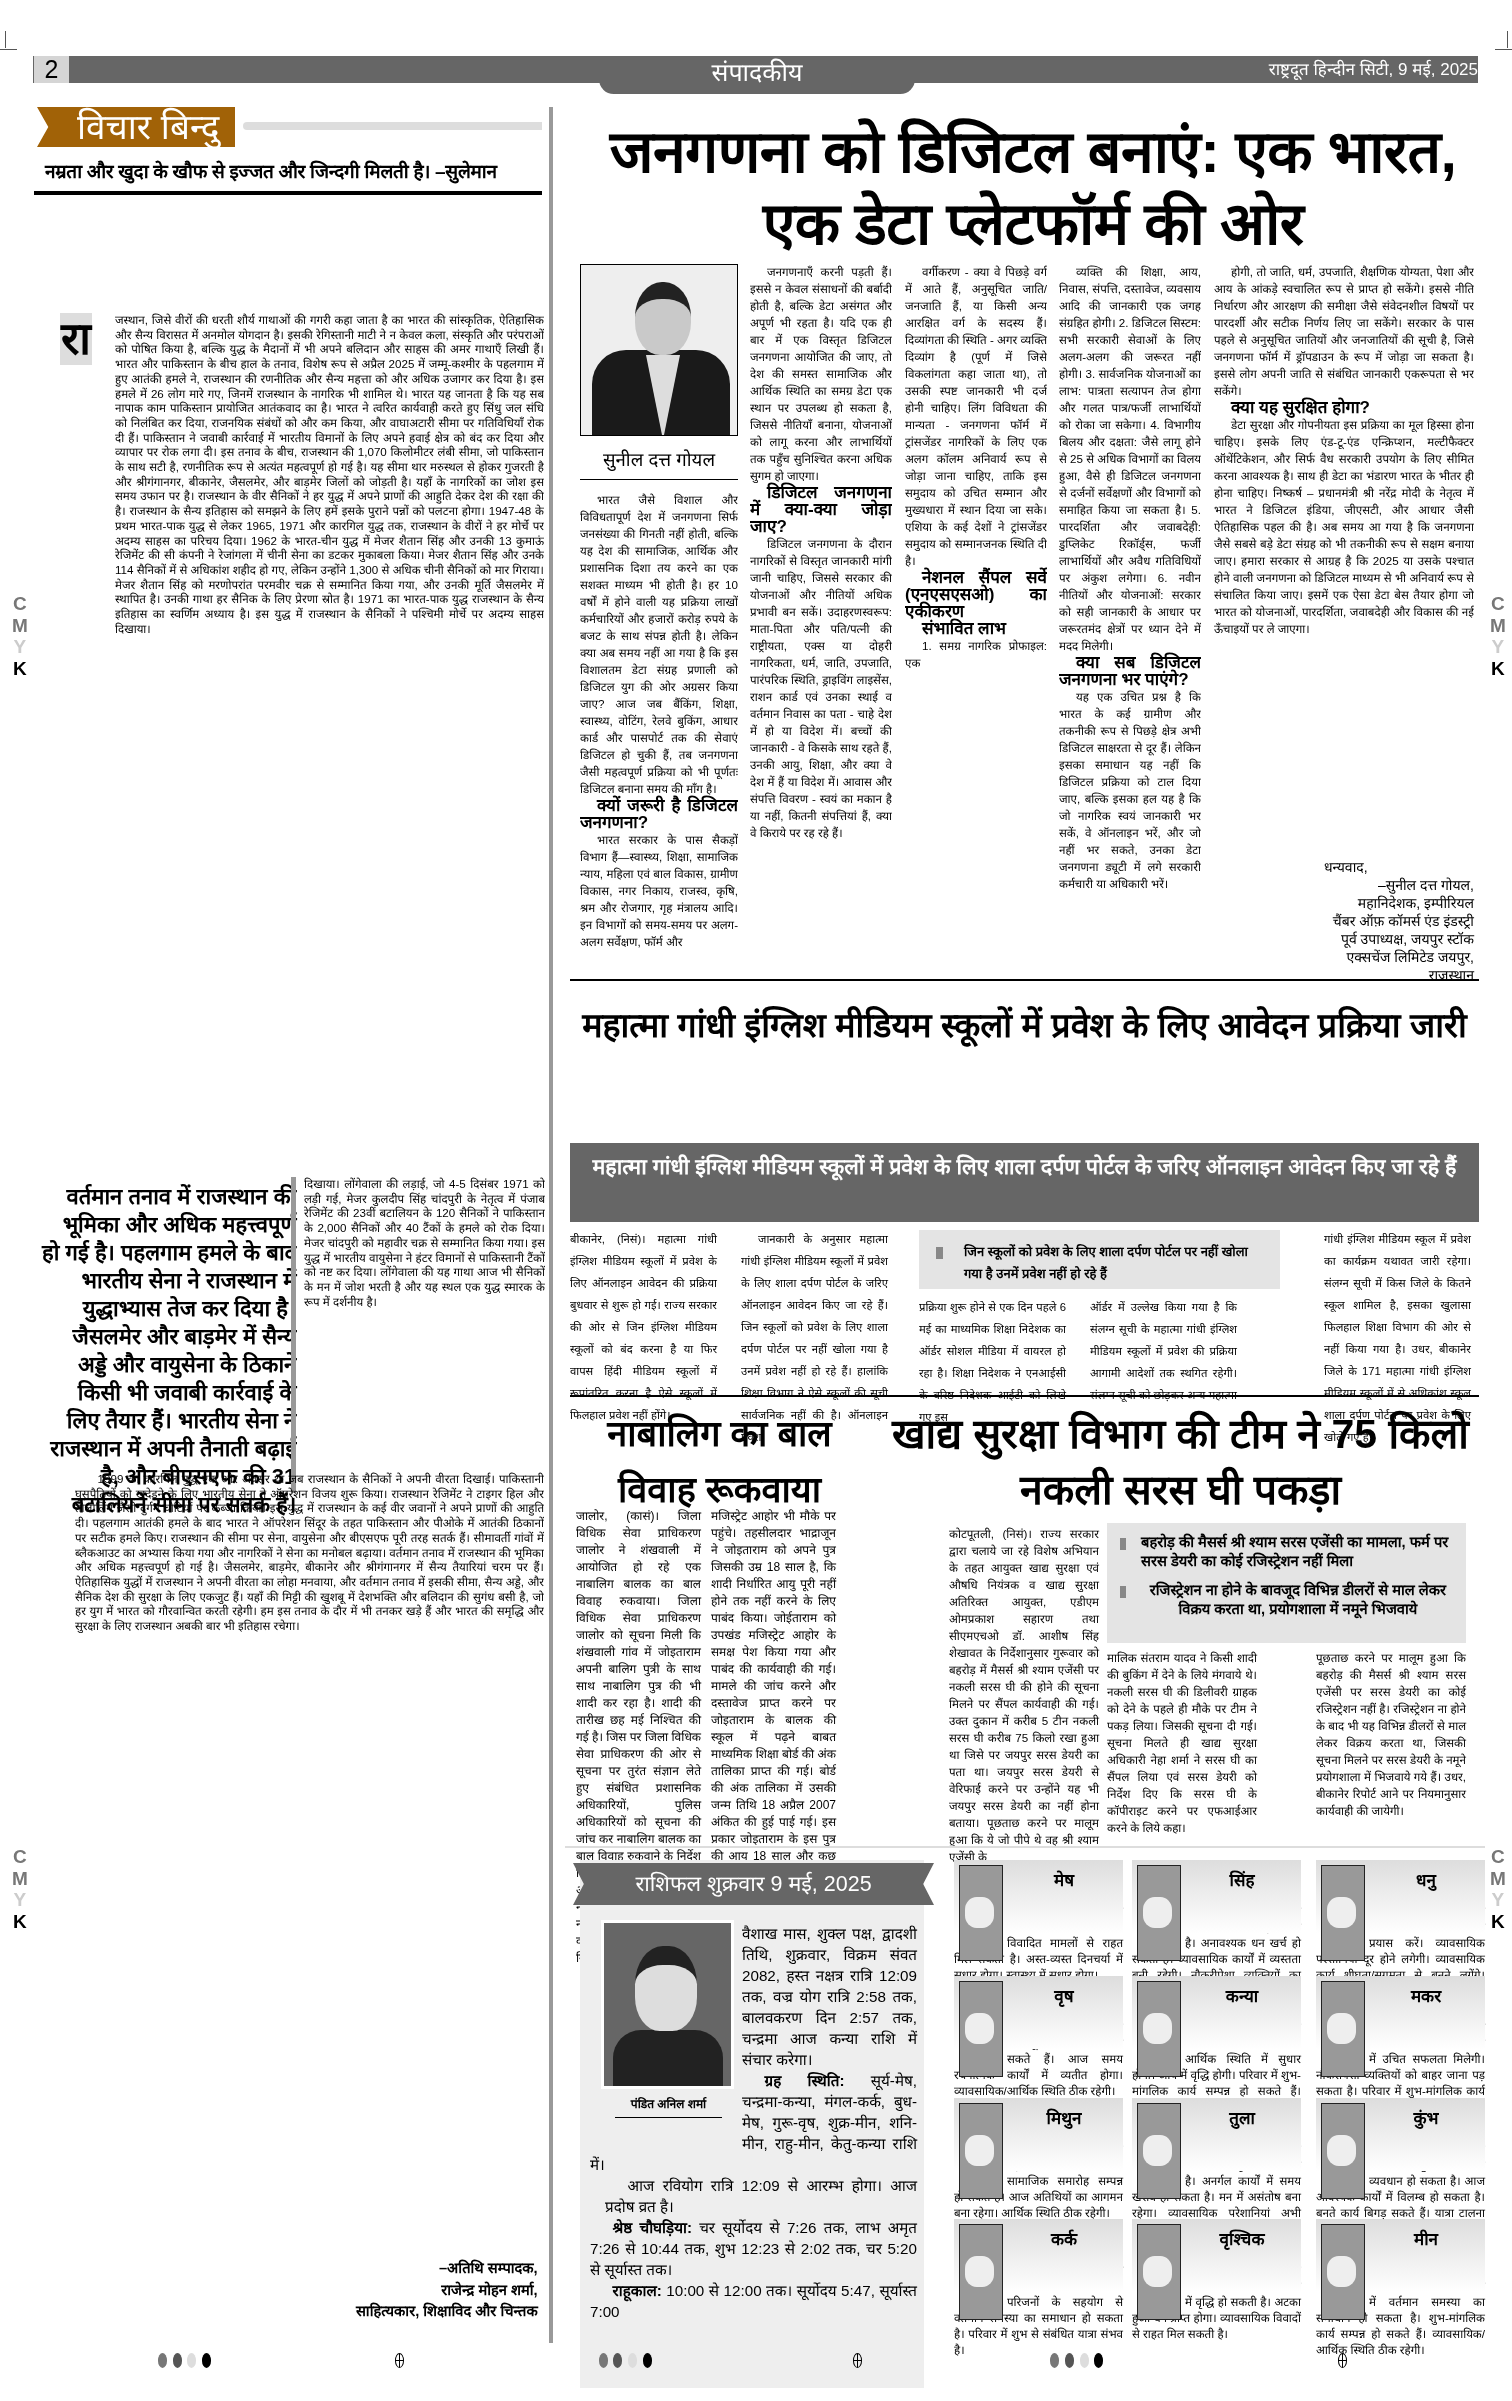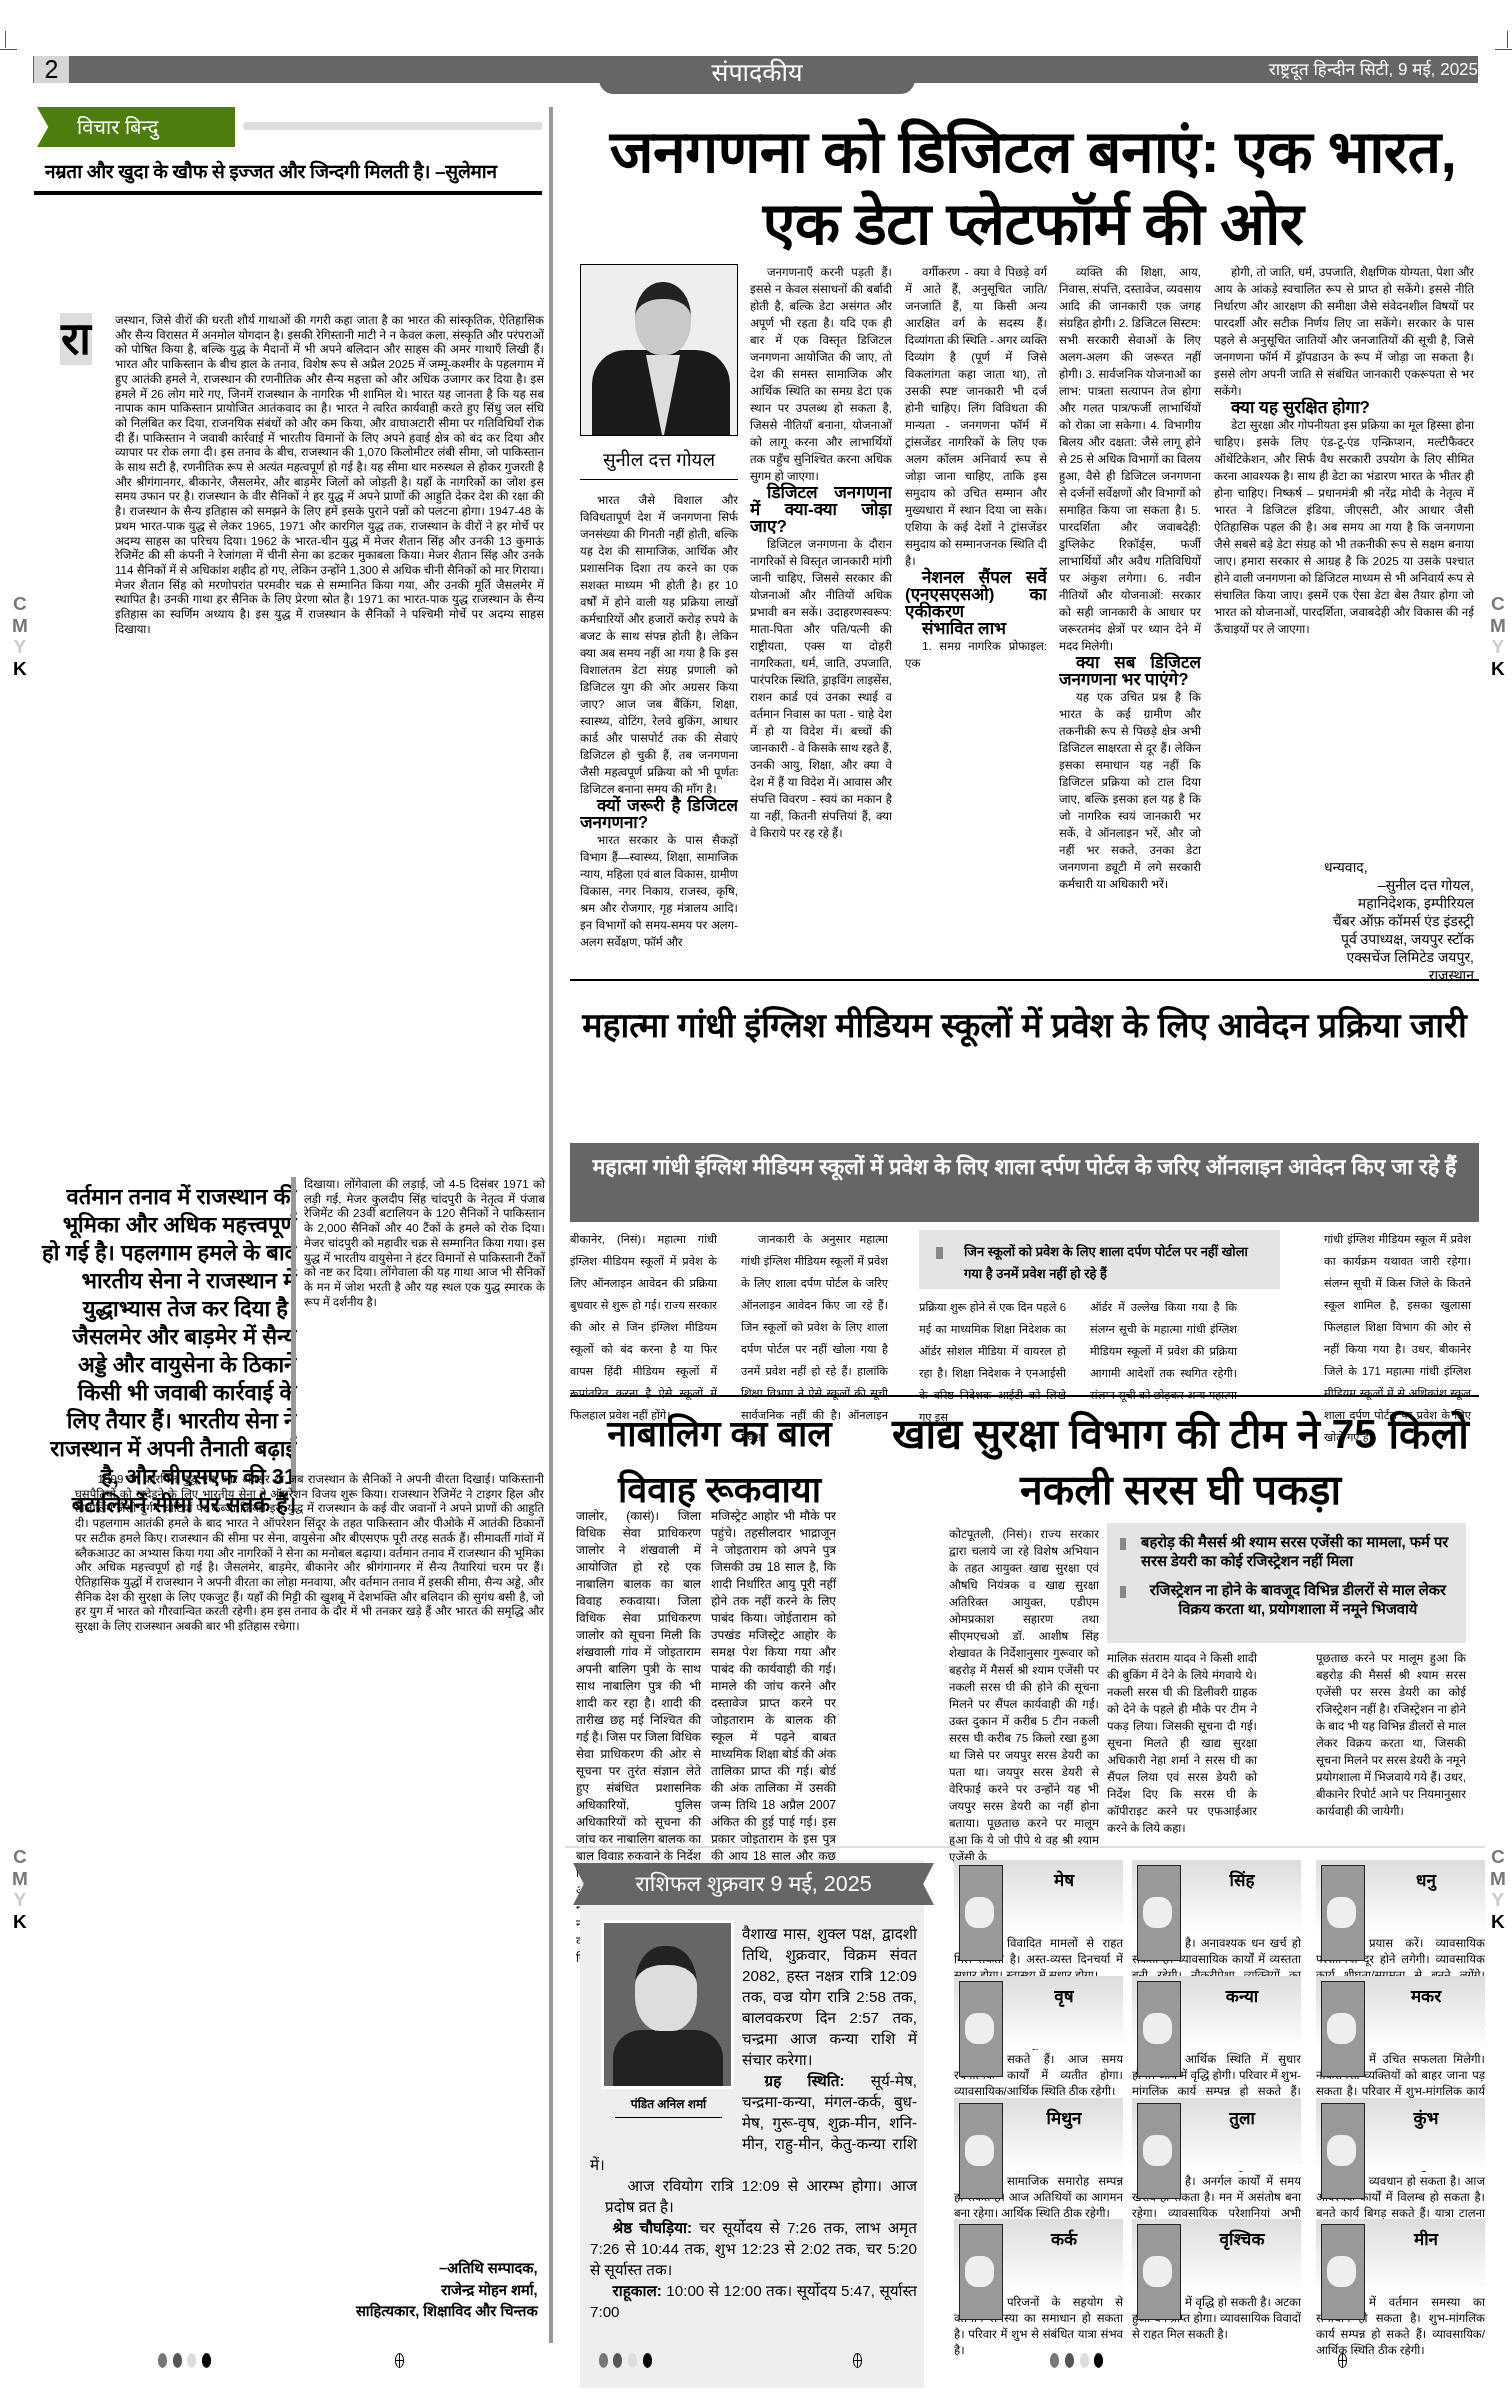--- a/index.html
+++ b/index.html
@@ -11,21 +11,21 @@
   .cmyk .c, .cmyk .m { color: #777; } .cmyk .y { color: #ccc; } .cmyk .k { color: #000; }
 
   
   #masthead { position: absolute; left: 33px; top: 56px; width: 1445px; height: 27px; background: #666; }
   #page-no { position: absolute; left: 34px; top: 56px; width: 35px; height: 27px; background: #d5d5d5; font-size: 25px; line-height: 27px; text-align: center; font-family: "Liberation Sans Narrow", "Liberation Sans", sans-serif; }
   #section-tab { position: absolute; left: 599px; top: 56px; width: 316px; height: 38px; background: #666; border-radius: 0 0 14.7px 14.7px; color: #fff; font-size: 25px; text-align: center; line-height: 32px; }
   #edition { position: absolute; right: 34px; top: 56px; height: 27px; line-height: 27px; color: #fff; font-size: 17px; }
 
   
   #left-col { position: absolute; left: 28px; top: 107px; width: 525px; height: 2236px; border-right: 4.5px solid #999; }
-  #vichar-tab { position: absolute; left: 9px; top: 0; width: 198px; height: 40px; background: #4d7c0f; color: #fff; font-size: 20px; line-height: 40px; padding-left: 40px; clip-path: polygon(0 0, 100% 0, 100% 100%, 0 100%, 11.3px 50%); }
+  #vichar-tab { position: absolute; left: 9px; top: 0; width: 198px; height: 40px; background: #a16207; color: #fff; font-size: 35px; line-height: 40px; padding-left: 40px; clip-path: polygon(0 0, 100% 0, 100% 100%, 0 100%, 11.3px 50%); }
   #vichar-line { position: absolute; left: 215px; top: 14.7px; width: 299px; height: 8px; background: #ddd; border-radius: 4px 0 0 4px; }
   #quote { position: absolute; left: 17px; top: 51px; width: 497px; font-size: 19px; font-weight: bold; letter-spacing: -0.3px; }
   #quote-rule { position: absolute; left: 5.6px; top: 84px; width: 508px; height: 4px; background: #000; }
   #left-headline { position: absolute; left: 11.3px; top: 96px; width: 508px; font-size: 59px; line-height: 67px; font-weight: bold; text-align: center; letter-spacing: -1.1px; }
   #drop-cap { position: absolute; left: 32px; top: 206px; width: 32px; height: 52px; background: #ddd; font-size: 45px; font-weight: bold; line-height: 52px; text-align: center; }
   .left-body { position: absolute; left: 47px; width: 469px; font-size: 11.6px; line-height: 14.7px; text-align: justify; font-family: "Liberation Sans Narrow", "Liberation Sans", sans-serif; }
   #left-body-1 { top: 206px; height: 836px; overflow: hidden; text-indent: 22.6px; }
   #pull-quote { position: absolute; left: 11.3px; top: 1076px; width: 257px; font-size: 22px; line-height: 28px; font-weight: bold; text-align: right; }
   #pull-bar { position: absolute; left: 263px; top: 1070px; width: 5.1px; height: 316px; background: #999; }
   #left-body-2 { left: 276px; width: 241px; top: 1070px; height: 316px; overflow: hidden; }

